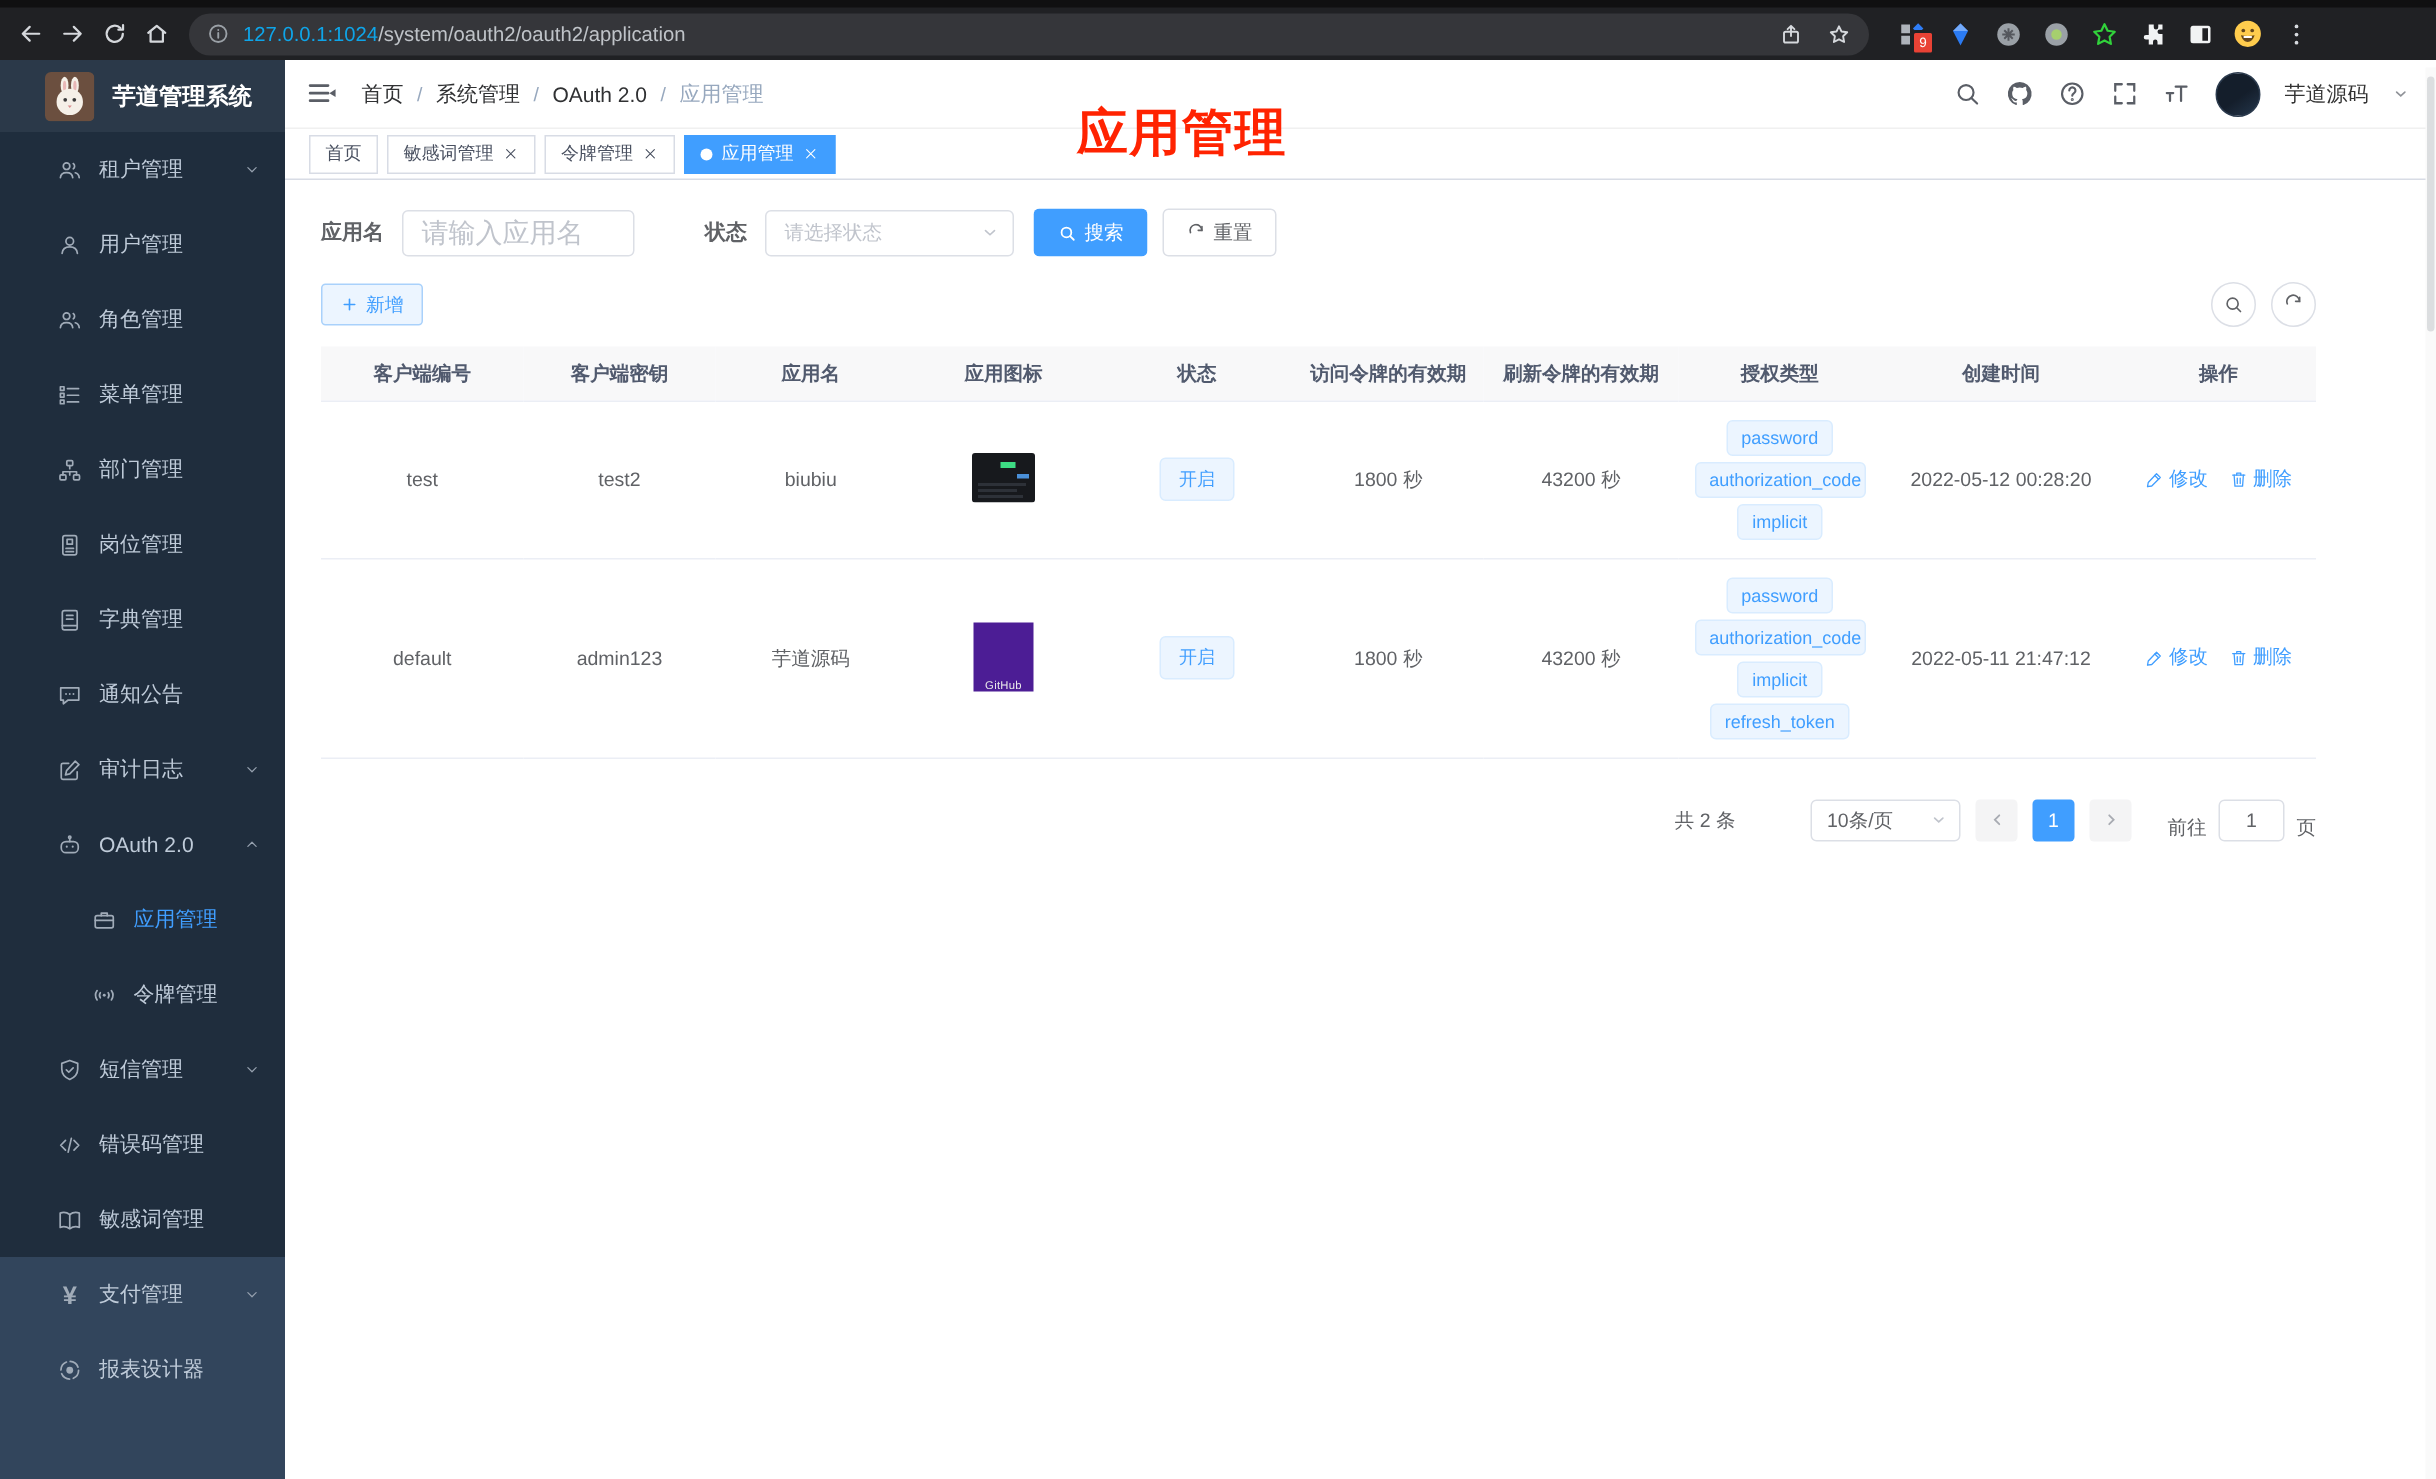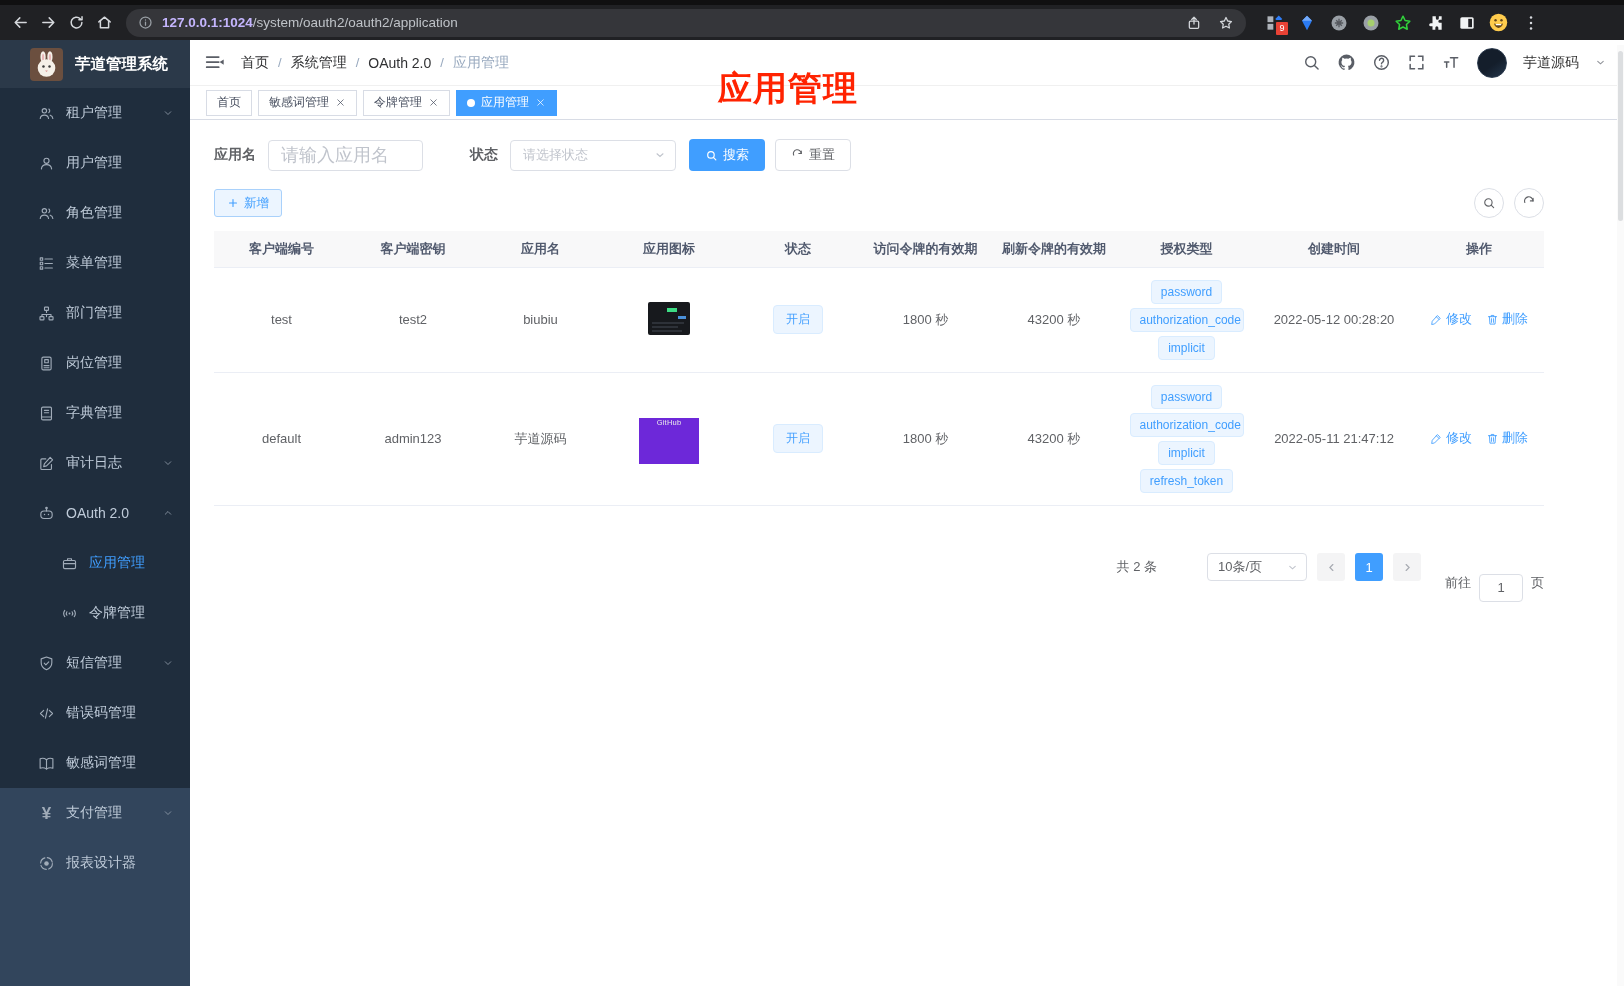--- a/index.html
+++ b/index.html
@@ -8,21 +8,21 @@
 
   
   .browser { height:40px; background:#202124; border-top:5px solid #101011;
     display:flex; align-items:center; padding:0 10px 0 6px; }
   .chrome-btn { width:28px; height:28px; border-radius:50%; display:flex;
     align-items:center; justify-content:center; color:#d5d8dc; flex-shrink:0; }
   .chrome-btn svg { width:17px; height:17px; }
   .omnibox { flex:1; max-width:1120px; height:28px; background:#35363a; border-radius:14px;
     margin:0 8px; display:flex; align-items:center; padding:0 12px; font-size:13.5px; }
   .omnibox .o-ic { width:15px; height:15px; color:#9aa0a6; margin-right:9px; flex-shrink:0; }
-  .url-host { color:#c4b5fd; font-weight:bold; }
+  .url-host { color:#0ea5e9; font-weight:normal; }
   .url-path { color:#bfc3c8; }
   .omni-right { margin-left:auto; display:flex; align-items:center; gap:16px; color:#d5d8dc; }
   .omni-right svg { width:16px; height:16px; }
   .ext-area { display:flex; align-items:center; gap:11px; margin-left:10px; }
   .ext { width:21px; height:21px; position:relative; display:flex; align-items:center; justify-content:center; }
   .ext svg { width:20px; height:20px; }
   .ext-badge { position:absolute; right:-5px; bottom:-4px; background:#e94235; color:#fff;
     font-size:9px; line-height:1; padding:2px 3.5px; border-radius:3px; border:2px solid #202124; }
   .ext-avatar svg { width:23px; height:23px; }
 
@@ -109,38 +109,38 @@
   .tag.clip { max-width:114px; overflow:hidden; white-space:nowrap; }
   .status-tag { height:29px; line-height:27px; padding:0 12px; }
   .tags { display:flex; flex-direction:column; align-items:center; gap:4px; }
   .term-thumb { width:42px; height:33px; border-radius:2px; display:inline-block;
     background-color:#17191d;
     background-image:linear-gradient(#3ddc84,#3ddc84),linear-gradient(#4a90d9,#4a90d9),
       linear-gradient(#2d3138,#2d3138),linear-gradient(#2d3138,#2d3138),linear-gradient(#2d3138,#2d3138);
     background-repeat:no-repeat;
     background-size:10px 4px,8px 3px,32px 2px,26px 2px,30px 2px;
     background-position:19px 6px,30px 14px,4px 20px,4px 24px,4px 28px; }
-  .gh-square { width:60px; height:46px; background:#6d28d9; display:inline-flex;
-    align-items:flex-start; justify-content:center; }
+  .gh-square { width:40px; height:46px; background:#4c1d95; display:inline-flex;
+    align-items:flex-end; justify-content:center; }
   .gh-text { color:#eaeaea; font-size:7.5px; letter-spacing:.2px; }
   .op-link { color:#409eff; display:inline-flex; align-items:center; gap:3px; margin:0 7px;
     cursor:pointer; white-space:nowrap; }
   .op-link svg { width:13px; height:13px; }
 
   .pagination { margin-top:27px; display:flex; align-items:center; justify-content:flex-end;
     gap:10px; font-size:13px; color:#606266; width:1330px; }
   .pg-size { width:100px; height:28px; border:1px solid #dcdfe6; border-radius:4px; display:flex;
     align-items:center; justify-content:space-between; padding:0 8px 0 10px; cursor:pointer;margin-left:40px; }
   .pg-size svg { width:11px; height:11px; color:#c0c4cc; }
   .pg-btn { width:28px; height:28px; background:#f4f4f5; border:none; border-radius:3px;
     color:#a8abb2; display:flex; align-items:center; justify-content:center; cursor:pointer; }
   .pg-btn svg { width:13px; height:13px; }
   .pg-num { width:28px; height:28px; background:#409eff; color:#fff; border:none; border-radius:3px;
     font-size:13px; display:flex; align-items:center; justify-content:center; cursor:pointer; }
-  .goto-group { display:flex; align-items:flex-start; gap:8px; margin-left:14px;margin-top:41px; }
+  .goto-group { display:flex; align-items:flex-end; gap:8px; margin-left:14px; }
   .pg-input { width:44px; height:28px; border:1px solid #dcdfe6; border-radius:4px;
     text-align:center; font-size:13px; color:#606266; outline:none; }
 
   .v-scroll { position:absolute; right:0; top:45px; width:7px; height:941px; background:#fafafa; }
   .v-thumb { position:absolute; top:6px; left:1px; width:5px; height:170px; background:#dcdee0; border-radius:3px; }
 </style>
 </head>
 <body>
 
 <div class="browser">
@@ -318,20 +318,29 @@
           </svg>
           <span class="s-label">岗位管理</span>
         </div>
         <div class="s-item">
           <svg viewBox="0 0 24 24" fill="none" stroke="currentColor" stroke-width="1.6" stroke-linecap="round" stroke-linejoin="round" class="s-icon">
             <path d="M7 3h10.5a1.5 1.5 0 011.5 1.5v15a1.5 1.5 0 01-1.5 1.5H7a2 2 0 01-2-2V5a2 2 0 012-2z"></path>
             <path d="M5 17h14"></path>
             <path d="M9 7.5h6M9 11h6"></path>
           </svg>
           <span class="s-label">字典管理</span>
+        </div>
+        <div class="s-item">
+          <svg viewBox="0 0 24 24" fill="none" stroke="currentColor" stroke-width="1.6" stroke-linecap="round" stroke-linejoin="round" class="s-icon">
+            <path d="M3.5 5h17v11.5h-10L6 20v-3.5H3.5z"></path>
+            <circle cx="8.5" cy="10.8" r=".9" fill="currentColor" stroke="none"></circle>
+            <circle cx="12" cy="10.8" r=".9" fill="currentColor" stroke="none"></circle>
+            <circle cx="15.5" cy="10.8" r=".9" fill="currentColor" stroke="none"></circle>
+          </svg>
+          <span class="s-label">通知公告</span>
         </div>
         <div class="s-item">
           <svg viewBox="0 0 24 24" fill="none" stroke="currentColor" stroke-width="1.6" stroke-linecap="round" stroke-linejoin="round" class="s-icon">
             <path d="M19 13.5v5.5a1.5 1.5 0 01-1.5 1.5h-12A1.5 1.5 0 014 19V7a1.5 1.5 0 011.5-1.5H11"></path>
             <path d="M17.2 3.4l3.4 3.4L12 15.4 8 16.4l1-4z"></path>
           </svg>
           <span class="s-label">审计日志</span>
           <svg viewBox="0 0 24 24" fill="none" stroke="currentColor" stroke-width="1.6" stroke-linecap="round" stroke-linejoin="round" class="s-arrow">
             <path d="M6.5 9.5L12 15l5.5-5.5"></path>
           </svg>

